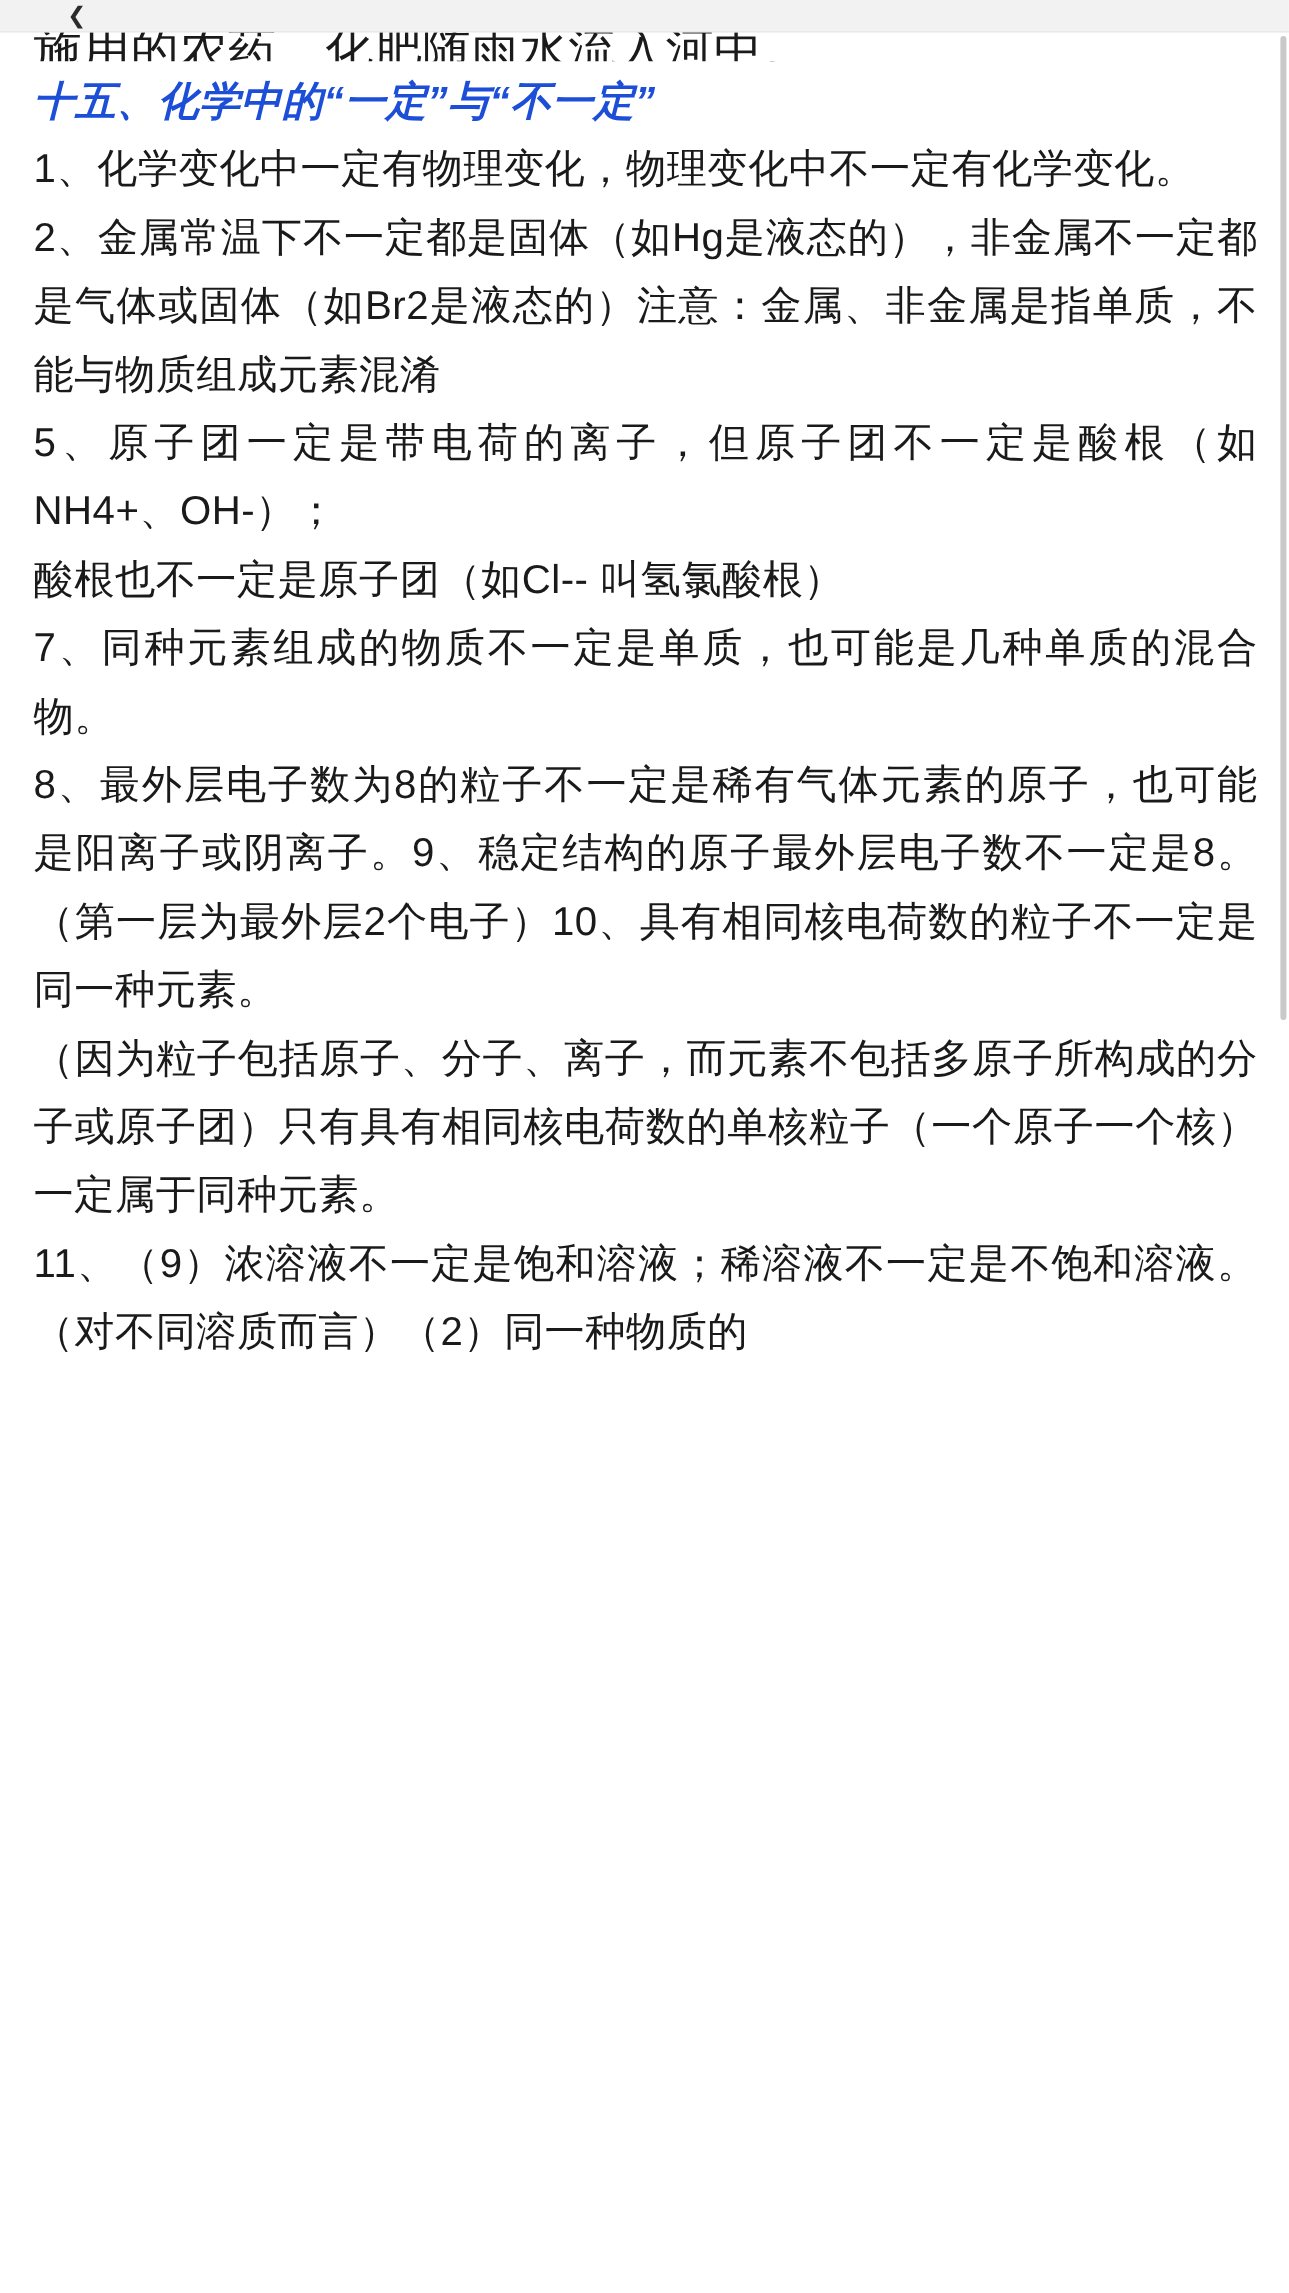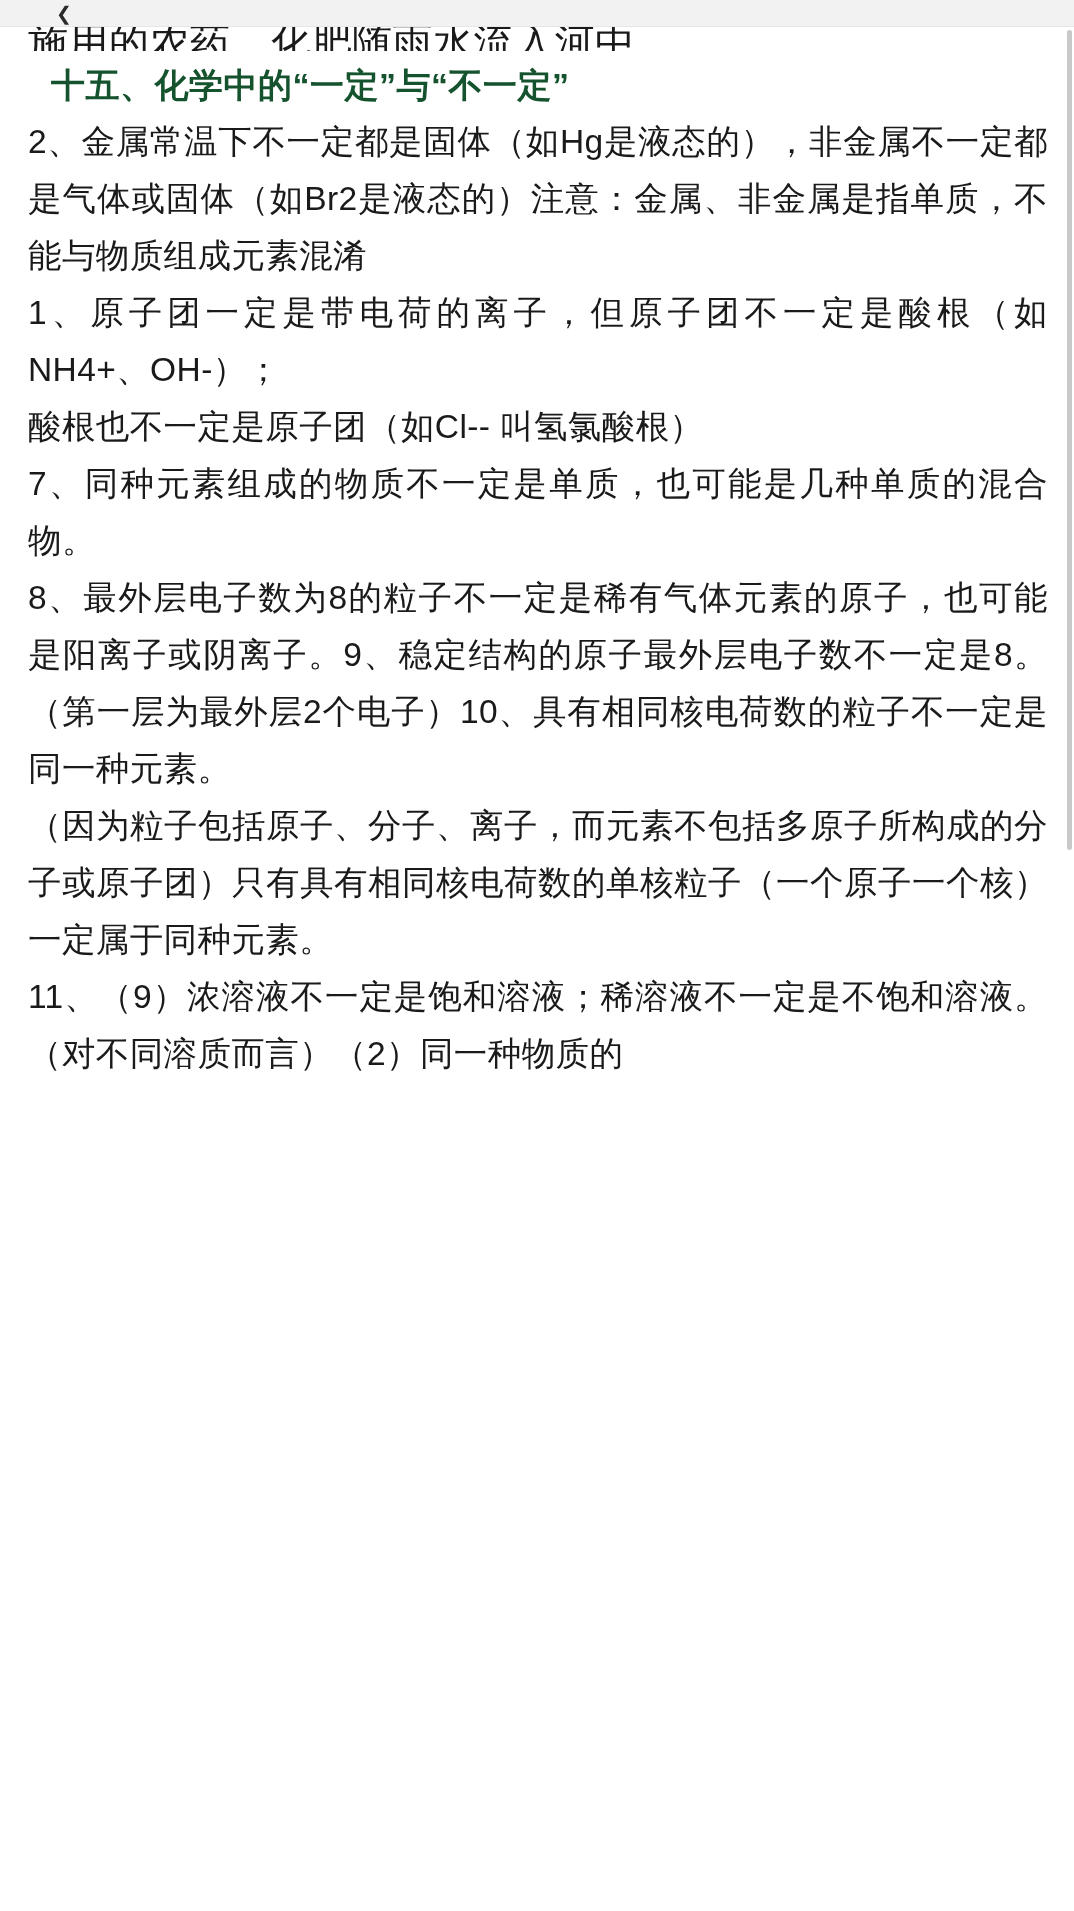--- a/index.html
+++ b/index.html
@@ -49,24 +49,24 @@
     color: #1a1a1a;
     height: 30px;
     overflow: hidden;
     margin-top: -6px;
     white-space: nowrap;
   }
   .heading {
     font-size: 34px;
     line-height: 56px;
     font-weight: bold;
+    font-style: italic;
     letter-spacing: 0.5px;
-    color: #14532d;
+    color: #1d4ed8;
     margin-top: 6px;
-    margin-left: 23px;
   }
   p.para {
     font-size: 33.5px;
     line-height: 57px;
     letter-spacing: 0.4px;
     color: #1a1a1a;
     margin: 0;
     text-align: justify;
     text-justify: inter-character;
   }
@@ -90,22 +90,23 @@
   </div>
 
   <div class="scrollbar"></div>
 
   <div class="content">
 
     <div class="clipped-line">施用的农药、化肥随雨水流入河中。</div>
 
     <div class="heading">十五、化学中的“一定”与“不一定”</div>
 
+    <p class="para">1、化学变化中一定有物理变化，物理变化中不一定有化学变化。</p>
     <p class="para">2、金属常温下不一定都是固体（如Hg是液态的），非金属不一定都是气体或固体（如Br2是液态的）注意：金属、非金属是指单质，不能与物质组成元素混淆</p>
-    <p class="para">1、原子团一定是带电荷的离子，但原子团不一定是酸根（如NH4+、OH-）；</p>
+    <p class="para">5、原子团一定是带电荷的离子，但原子团不一定是酸根（如NH4+、OH-）；</p>
     <p class="para">酸根也不一定是原子团（如Cl-- 叫氢氯酸根）</p>
     <p class="para">7、同种元素组成的物质不一定是单质，也可能是几种单质的混合物。</p>
     <p class="para">8、最外层电子数为8的粒子不一定是稀有气体元素的原子，也可能是阳离子或阴离子。9、稳定结构的原子最外层电子数不一定是8。（第一层为最外层2个电子）10、具有相同核电荷数的粒子不一定是同一种元素。</p>
     <p class="para">（因为粒子包括原子、分子、离子，而元素不包括多原子所构成的分子或原子团）只有具有相同核电荷数的单核粒子（一个原子一个核）一定属于同种元素。</p>
     <p class="para">11、（9）浓溶液不一定是饱和溶液；稀溶液不一定是不饱和溶液。（对不同溶质而言）（2）同一种物质的</p>
 
   </div>
 </div>
 
 </body></html>

